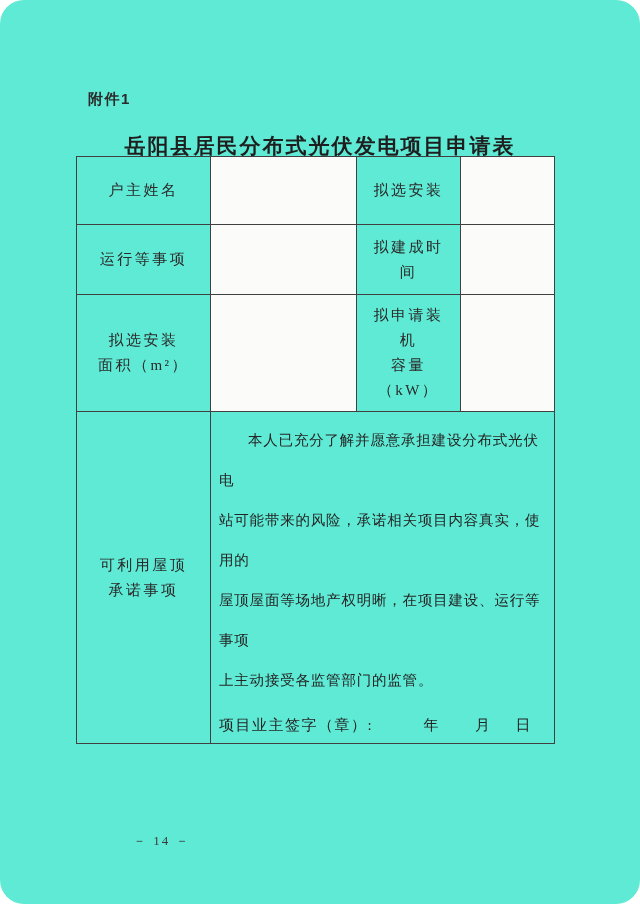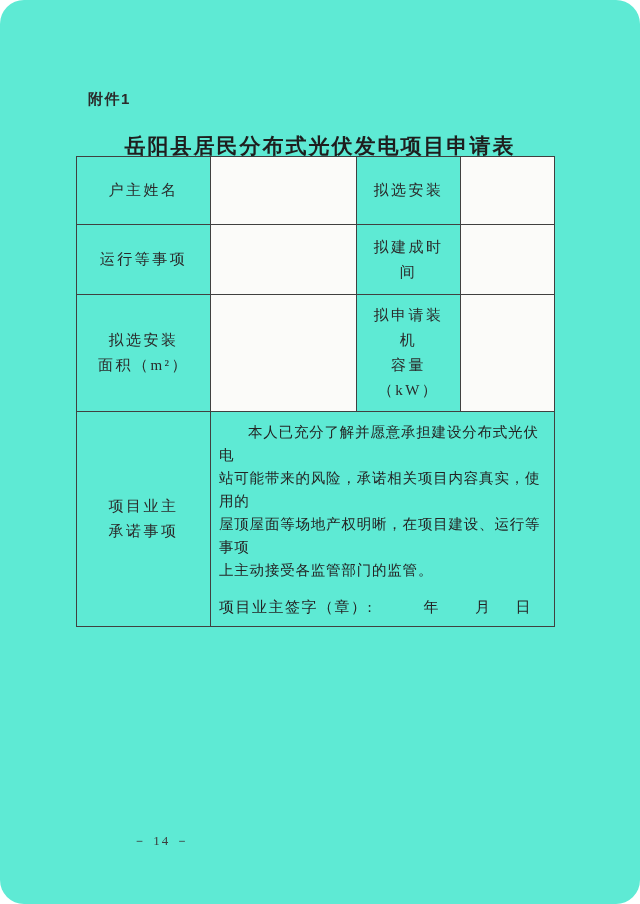--- a/index.html
+++ b/index.html
@@ -64,21 +64,21 @@
   td.val {
     background: #fbfbf9;
   }
   td.commit-cell {
     vertical-align: top;
     padding: 28px 12px 0 12px;
   }
   .commit-text {
     margin: 0;
     font-size: 14.5px;
-    line-height: 23px;
+    line-height: 40px;
     letter-spacing: 0.8px;
     white-space: pre-line;
     text-indent: 2em;
     color: #242424;
   }
   .sig-row {
     display: flex;
     align-items: baseline;
     margin-top: 16px;
     padding-right: 14px;
@@ -130,21 +130,21 @@
       </tr>
       <tr style="height:67px">
         <td class="lbl">拟选安装
 面积（m²）</td>
         <td class="val"></td>
         <td class="lbl">拟申请装机
 容量（kW）</td>
         <td class="val"></td>
       </tr>
       <tr style="height:215px">
-        <td class="lbl">项目业主
+        <td class="lbl">可利用屋顶
 承诺事项</td>
         <td class="commit-cell" colspan="3">
           <p class="commit-text">本人已充分了解并愿意承担建设分布式光伏电
 站可能带来的风险，承诺相关项目内容真实，使用的
 屋顶屋面等场地产权明晰，在项目建设、运行等事项
 上主动接受各监管部门的监管。</p>
           <div class="sig-row">
             <span>项目业主签字（章）:</span>
             <span class="sig-year">年</span>
             <span class="sig-month">月</span>

